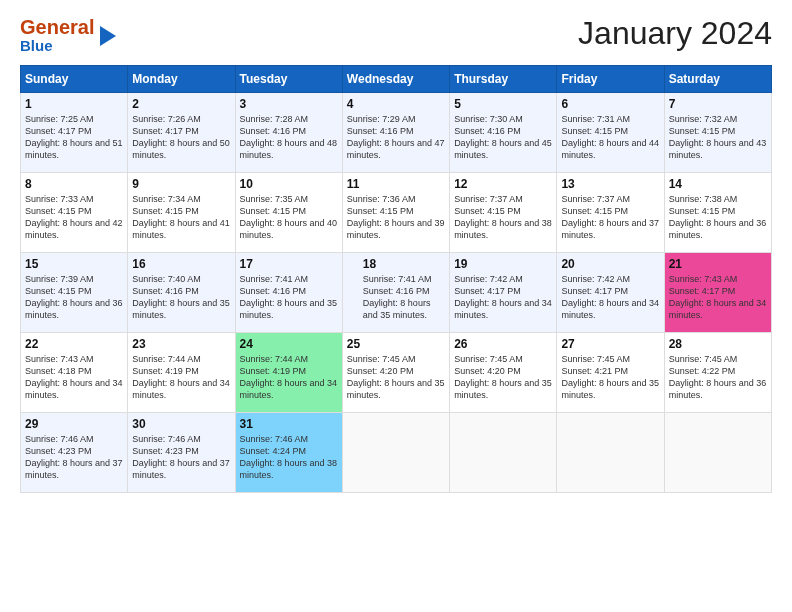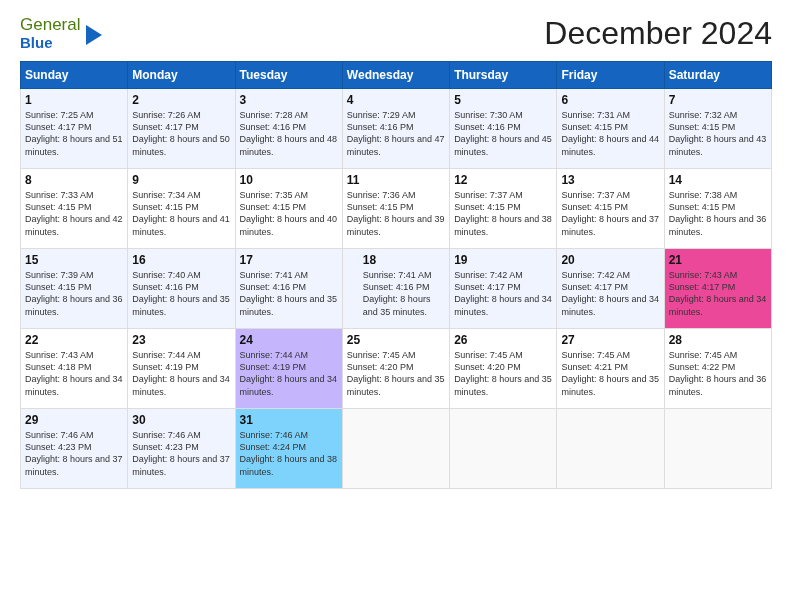--- a/index.html
+++ b/index.html
@@ -87,30 +87,30 @@
     }
   </style>
 </head>
 <body>
 
 <div class="page">
   <div class="header">
     <div class="logo">
   <div style="display:flex;align-items:center;gap:0;">
     <div style="line-height:1.1;">
-      <div style="font-size:17px;font-weight:normal;color:#4d7c0f;">General</div>
+      <div style="font-size:20px;font-weight:bold;color:#c2410c;">General</div>
       <div style="font-size:15px;font-weight:bold;color:#1565c0;">Blue</div>
     </div>
     <svg width="22" height="28" viewBox="0 0 22 28" style="margin-left:2px;margin-top:2px;">
       <polygon points="4,4 20,14 4,24" fill="#1565c0"></polygon>
     </svg>
   </div>
 </div>
     <div class="title-block">
-      <div class="month-title">December 2024</div>
+      <div class="month-title">January 2024</div>
     </div>
   </div>
 
   <table class="calendar">
     <thead>
       <tr>
         <th>Sunday</th>
         <th>Monday</th>
         <th>Tuesday</th>
         <th>Wednesday</th>
@@ -212,21 +212,21 @@
         </tr>
         <tr>
           <td style="background: rgb(255, 255, 255);">
         <span class="day-num">22</span>
         <span class="cell-text">Sunrise: 7:43 AM<br>Sunset: 4:18 PM<br>Daylight: 8 hours and 34 minutes.</span>
       </td>
           <td style="background: rgb(255, 255, 255);">
         <span class="day-num">23</span>
         <span class="cell-text">Sunrise: 7:44 AM<br>Sunset: 4:19 PM<br>Daylight: 8 hours and 34 minutes.</span>
       </td>
-          <td style="background: #c4b5fd; margin-left: 20px;">
+          <td style="background: #86efac; margin-left: 20px;">
         <span class="day-num">24</span>
         <span class="cell-text">Sunrise: 7:44 AM<br>Sunset: 4:19 PM<br>Daylight: 8 hours and 34 minutes.</span>
       </td>
           <td style="background: rgb(255, 255, 255);">
         <span class="day-num">25</span>
         <span class="cell-text">Sunrise: 7:45 AM<br>Sunset: 4:20 PM<br>Daylight: 8 hours and 35 minutes.</span>
       </td>
           <td style="background: rgb(255, 255, 255);">
         <span class="day-num">26</span>
         <span class="cell-text">Sunrise: 7:45 AM<br>Sunset: 4:20 PM<br>Daylight: 8 hours and 35 minutes.</span>

